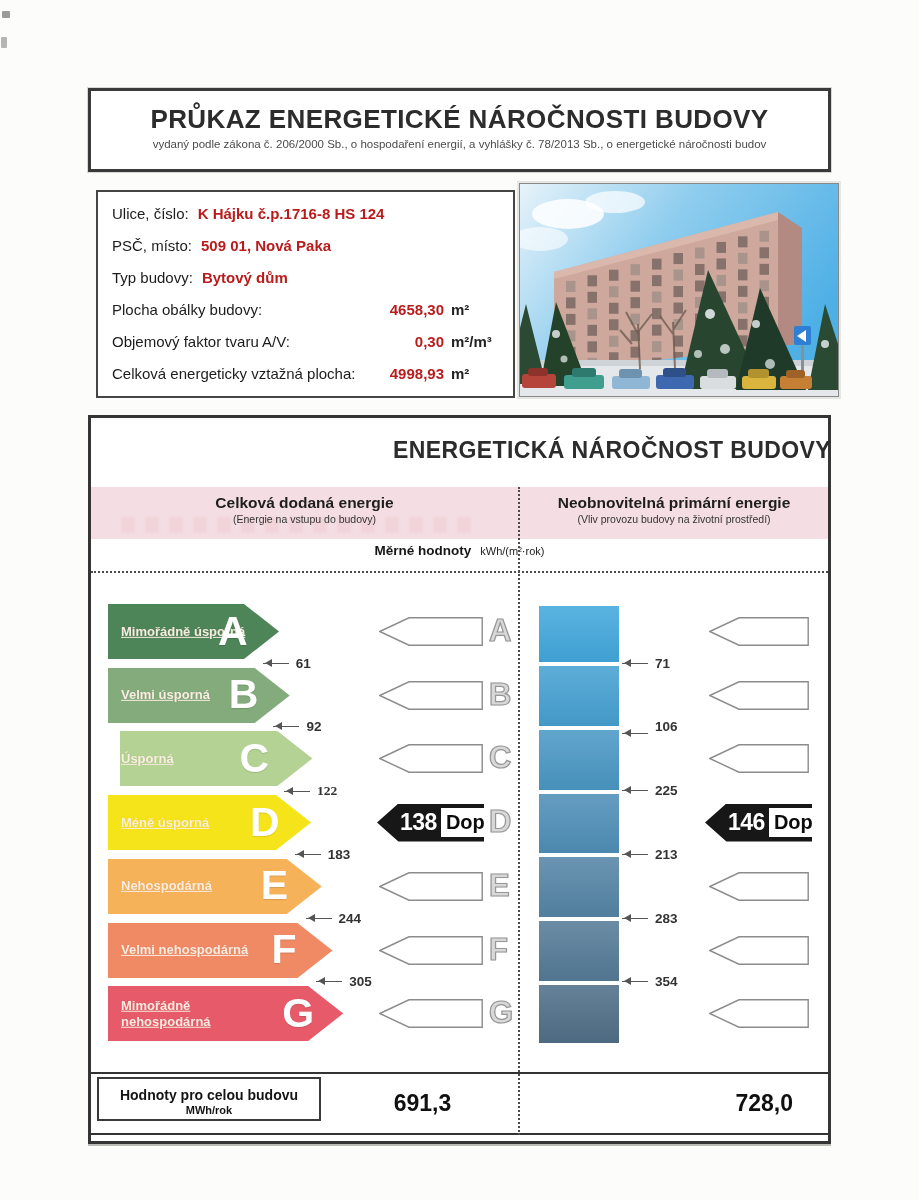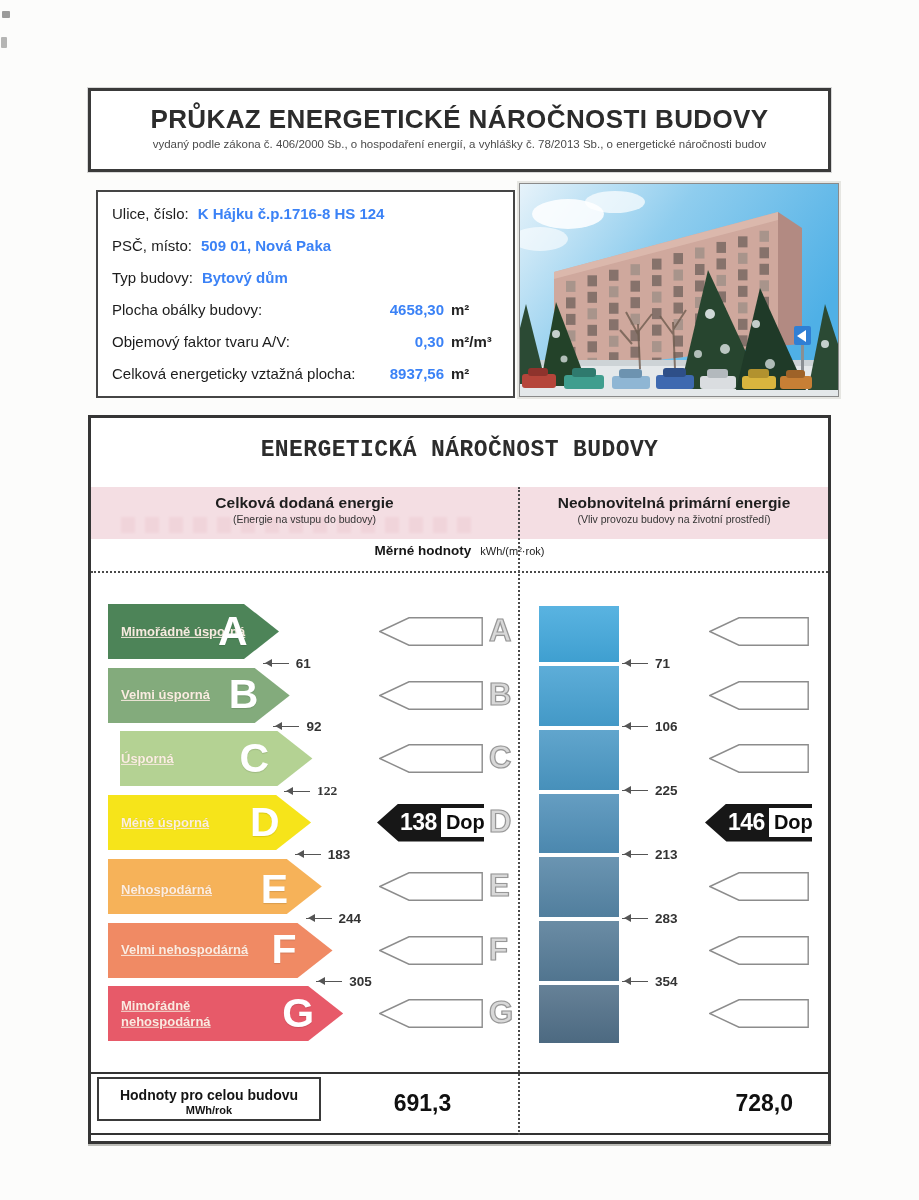--- a/index.html
+++ b/index.html
@@ -14,34 +14,34 @@
   .title-box{left:88px;top:88px;width:743px;height:84px;border:3px solid #3a3a3a;background:#fff;
              text-align:center;box-shadow:0 0 0 1px #d8d8d8;}
   .title-box h1{margin:13px 10px 3px;font-size:26px;font-weight:800;letter-spacing:.4px;color:#2c2c2c;}
   .title-box .sub{font-size:11.5px;color:#4b4b4b;}
 
   
   .info-box{left:96px;top:190px;width:419px;height:208px;border:2px solid #454545;background:#fff;
             padding:13px 12px 0 14px;}
   .info-row{display:flex;align-items:baseline;height:32px;font-size:15px;white-space:nowrap;}
   .info-row .lbl{color:#1c1c1c;}
-  .info-row .val{font-weight:bold;color:#3b82f6;margin-left:9px;}
+  .info-row .val{font-weight:bold;color:#b91c1c;margin-left:9px;}
   .info-row.num .val{margin-left:auto;}
   .info-row .unit{margin-left:7px;width:50px;font-weight:bold;color:#222;}
 
   
   .photo{left:519px;top:183px;width:320px;height:214px;border:1px solid #8a8a8a;background:#cde6f2;
          box-shadow:0 0 0 2px #e6e6e2;}
   .photo svg{display:block;}
 
   
   .main-box{left:88px;top:415px;width:743px;height:729px;border:3px solid #353535;background:#fff;
             box-shadow:0 2px 0 0 #bdbdb8;}
-  .section-title{left:88px;top:437px;width:743px;text-align:center;font-size:23px;font-weight:800;
-                 letter-spacing:.4px;color:#2c2c2c;font-family:Liberation Mono, monospace;}
+  .section-title{left:88px;top:437px;width:743px;text-align:right;font-size:23px;font-weight:800;
+                 letter-spacing:.4px;color:#2c2c2c;}
   .band{left:91px;top:487px;width:737px;height:52px;background:#f4dee3;}
   .band-half{position:absolute;top:0;height:100%;text-align:center;}
   .band-title{font-size:15.5px;font-weight:bold;color:#1e1e1e;margin-top:7px;}
   .band-sub{font-size:10.5px;color:#333;margin-top:1px;}
   .band-ghost{position:absolute;left:30px;top:30px;width:360px;height:16px;opacity:.5;
       background:repeating-linear-gradient(90deg,rgba(203,90,110,.14) 0 14px,rgba(203,90,110,0) 14px 24px);
       filter:blur(1px);}
   .measured{left:91px;top:541px;width:737px;height:30px;text-align:center;}
   .measured .m1{font-size:13.5px;font-weight:bold;color:#161616;}
   .measured .m2{font-size:11px;color:#222;margin-left:9px;}
@@ -84,21 +84,21 @@
 </head>
 <body>
 
 <div class="page">
 
   <div class="smudge" style="left:2px;top:11px;width:8px;height:7px;"></div>
   <div class="smudge" style="left:1px;top:37px;width:6px;height:11px;opacity:.4;"></div>
 
   <div class="abs title-box">
     <h1>PRŮKAZ ENERGETICKÉ NÁROČNOSTI BUDOVY</h1>
-    <div class="sub">vydaný podle zákona č. 406/2000 Sb., o hospodaření energií, a vyhlášky č. 78/2013 Sb., o energetické náročnosti budov</div>
+    <div class="sub">vydaný podle zákona č. 206/2000 Sb., o hospodaření energií, a vyhlášky č. 78/2013 Sb., o energetické náročnosti budov</div>
   </div>
 
   <div class="abs info-box">
     <div class="info-row">
       <span class="lbl">Ulice, číslo:</span>
       <span class="val">K Hájku č.p.1716-8 HS 124</span>
     </div>
     <div class="info-row">
       <span class="lbl">PSČ, místo:</span>
       <span class="val">509 01, Nová Paka</span>
@@ -112,21 +112,21 @@
       <span class="val">4658,30</span>
       <span class="unit">m²</span>
     </div>
     <div class="info-row num">
       <span class="lbl">Objemový faktor tvaru A/V:</span>
       <span class="val">0,30</span>
       <span class="unit">m²/m³</span>
     </div>
     <div class="info-row num">
       <span class="lbl">Celková energeticky vztažná plocha:</span>
-      <span class="val">8937,56</span>
+      <span class="val">4998,93</span>
       <span class="unit">m²</span>
     </div>
   </div>
 
   <div class="abs photo">
     <svg width="318" height="212" viewBox="0 0 318 212">
       <defs>
         <linearGradient id="sky" x1="0" y1="0" x2="1" y2="0.5">
           <stop offset="0" stop-color="#e7f3fa"></stop>
             <stop offset="0.45" stop-color="#8fcdee"></stop>
@@ -338,21 +338,21 @@
       <div class="mid-letter" style="position: absolute; left: 489px; top: 676.7px;">B</div>
       <div class="crow" style="position: absolute; left: 709px; top: 680.7px; width: 100px; height: 29px;">
         <svg width="100" height="29" style="display: block;">
           <polygon points="30,0.8 99.2,0.8 99.2,28.2 30,28.2 0.8,14.5" fill="#fff" stroke="#8c8c8c" stroke-width="1.4"></polygon>
         </svg>
       </div>
       <div class="thr" style="position: absolute; left: 273.4px; top: 719.4px;">
         <span class="tail"></span>
         <span>92</span>
       </div>
-      <div class="thr" style="position: absolute; left: 622px; top: 719.4px;">
+      <div class="thr" style="position: absolute; left: 622px; top: 719.4px; align-items: flex-end;">
         <span class="tail"></span>
         <span>106</span>
       </div>
       <div class="crow" style="position: absolute; left: 108px; top: 731.4px; width: 193.4px; height: 55px; padding-left: 12px;">
         <svg width="193.4" height="55" style="display: block;">
           <polygon points="0,0 157.4,0 192.4,27.5 157.4,55 0,55" fill="#b4d293"></polygon>
         </svg>
         <div class="scale-label">Úsporná</div>
         <div class="scale-letter" style="left: 131.4px;">C</div>
       </div>
@@ -392,21 +392,21 @@
         <span class="mbox">Dop.</span>
       </div>
       <div class="thr" style="position: absolute; left: 294.8px; top: 846.8px;">
         <span class="tail"></span>
         <span>183</span>
       </div>
       <div class="thr" style="position: absolute; left: 622px; top: 846.8px;">
         <span class="tail"></span>
         <span>213</span>
       </div>
-      <div class="crow" style="position: absolute; left: 108px; top: 858.8px; width: 214.8px; height: 63px;">
+      <div class="crow" style="position: absolute; left: 108px; top: 858.8px; width: 214.8px; height: 54px;">
         <svg width="214.8" height="55" style="display: block;">
           <polygon points="0,0 178.8,0 213.8,27.5 178.8,55 0,55" fill="#f6b259"></polygon>
         </svg>
         <div class="scale-label">Nehospodárná</div>
         <div class="scale-letter" style="left: 152.8px;">E</div>
       </div>
       <div class="crow" style="position: absolute; left: 379px; top: 871.8px; width: 104px; height: 29px;">
         <svg width="104" height="29" style="display: block;">
           <polygon points="30,0.8 103.2,0.8 103.2,28.2 30,28.2 0.8,14.5" fill="#fff" stroke="#8c8c8c" stroke-width="1.4"></polygon>
         </svg>

